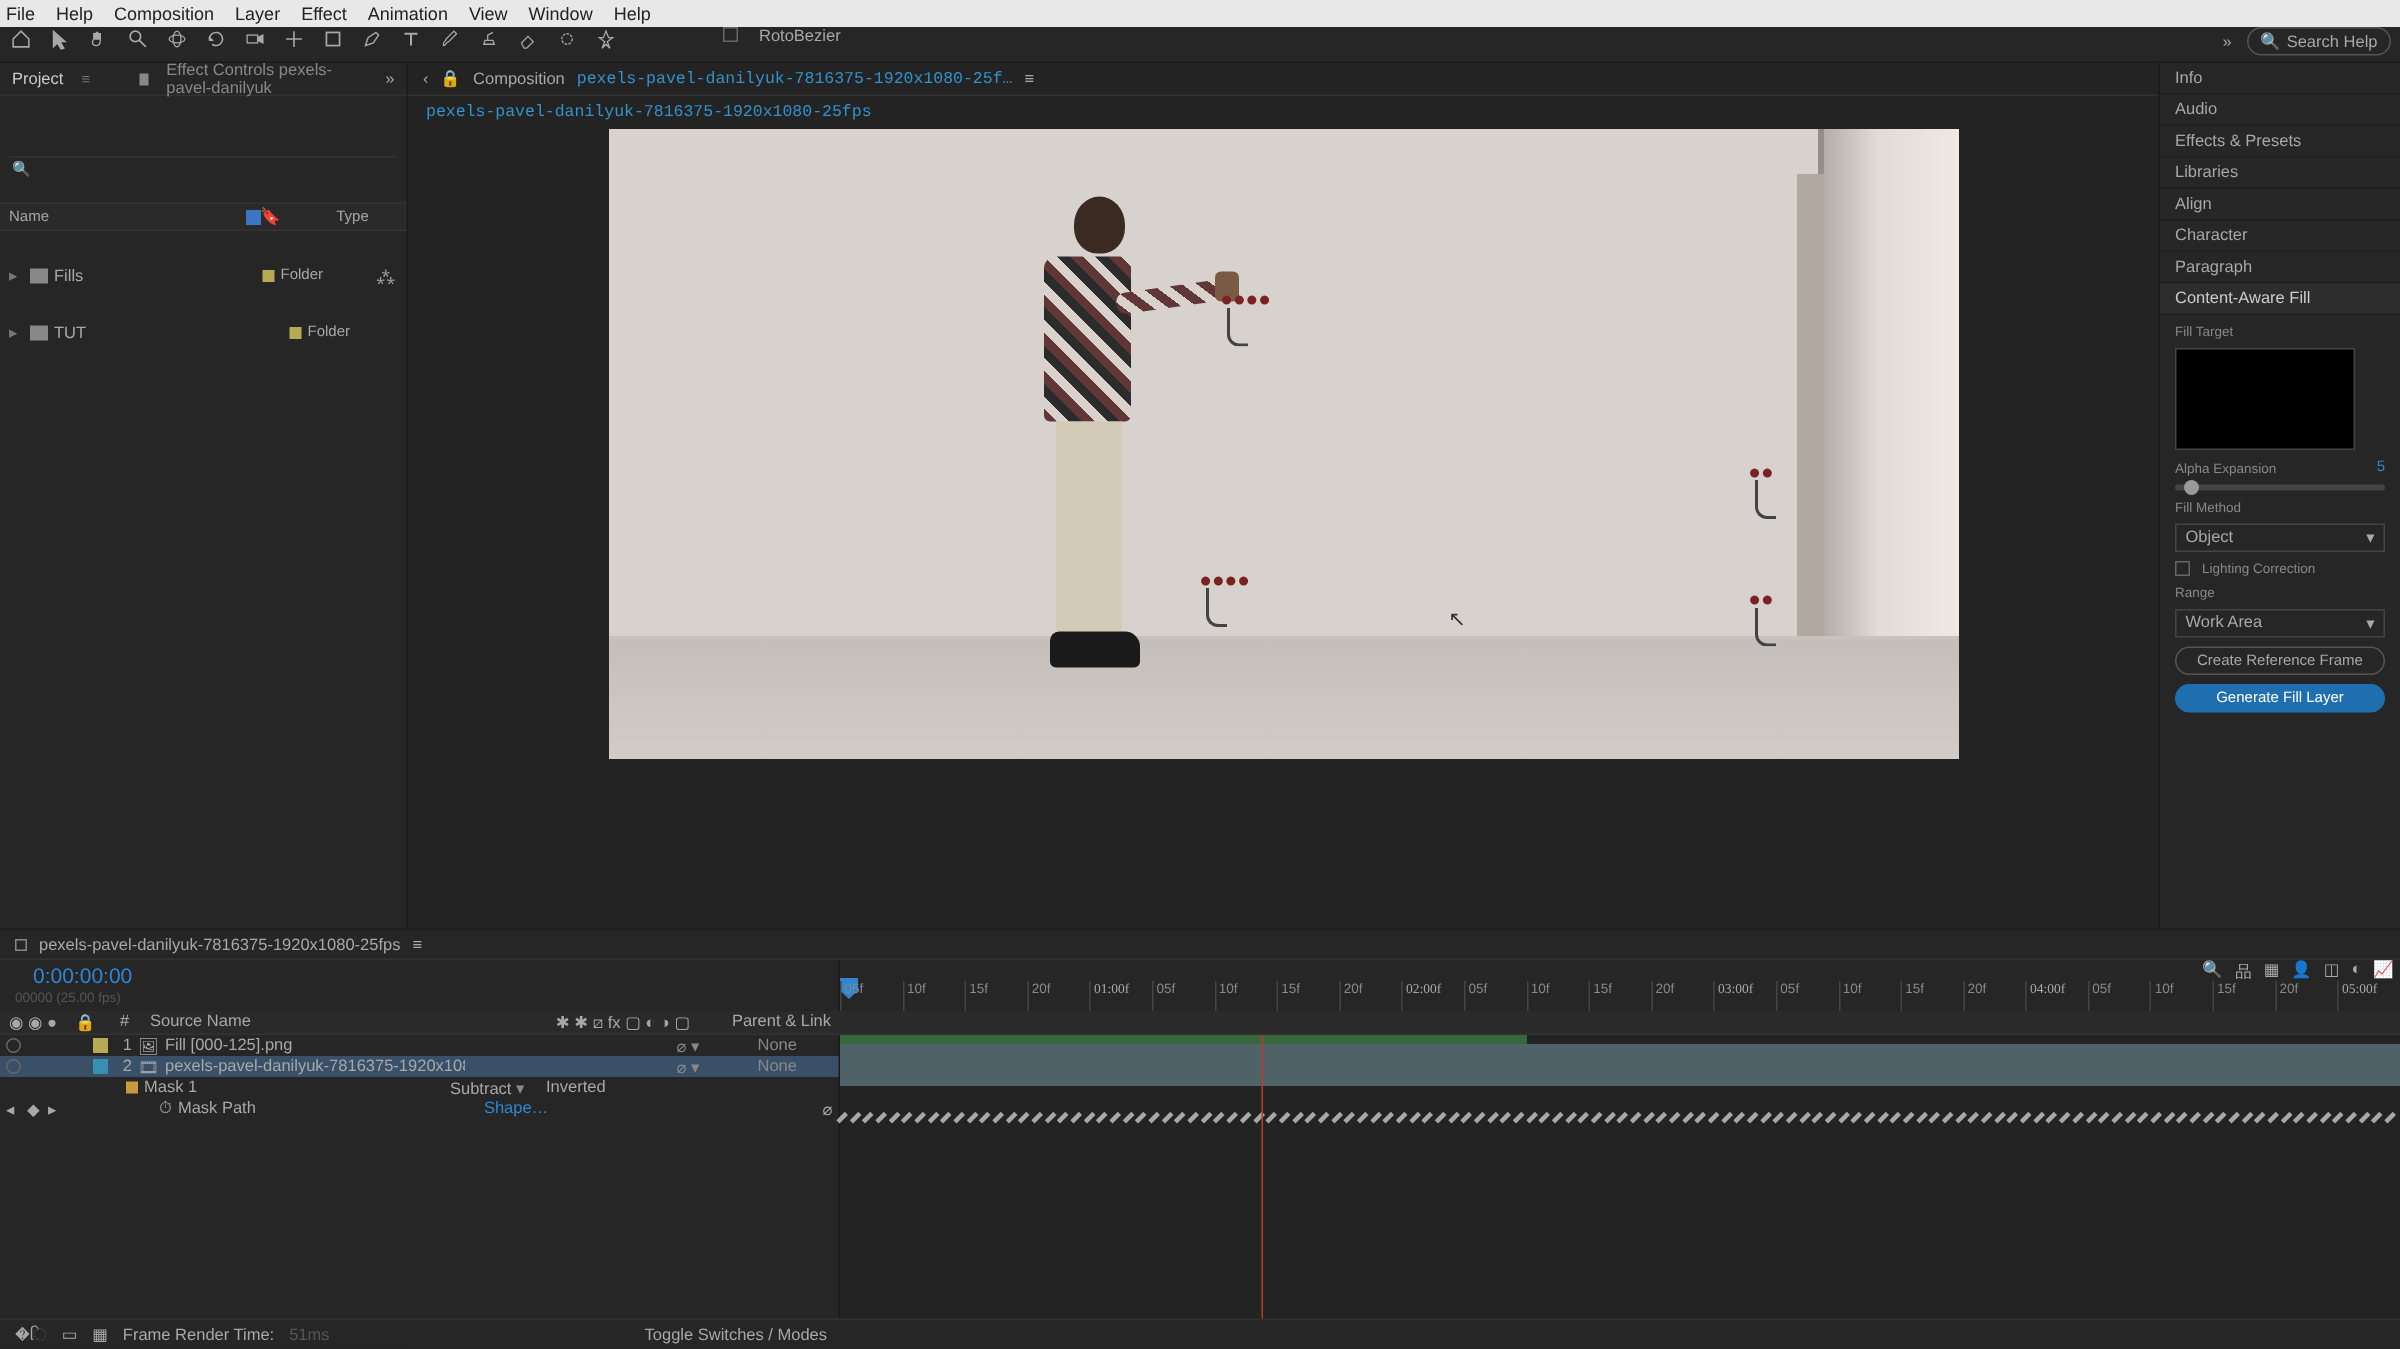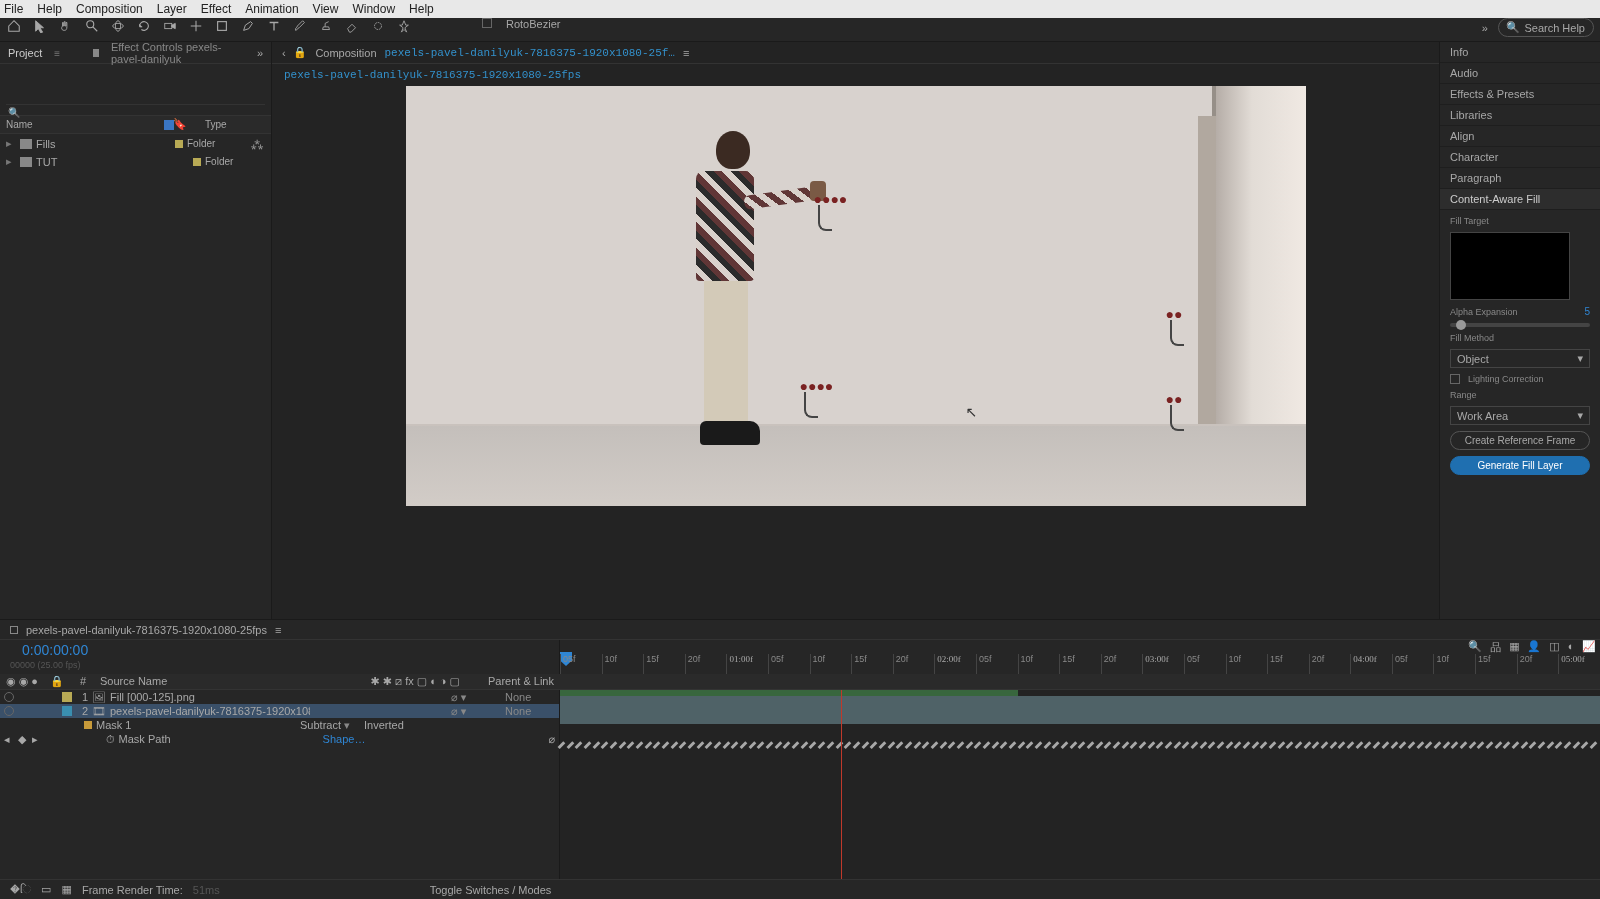--- a/index.html
+++ b/index.html
@@ -19,26 +19,26 @@
 
 
 .main { position:absolute; top:42px; left:0; right:0; bottom:0; display:flex; }
 
 
 .left-panel { width:272px; background:#262626; border-right:1px solid #1a1a1a; display:flex; flex-direction:column; }
 .panel-tabs { height:22px; display:flex; align-items:center; padding:0 8px; gap:12px; border-bottom:1px solid #333; }
 .panel-tabs .tab { font-size:11px; color:#888; }
 .panel-tabs .tab.active { color:#ccc; }
 .panel-tabs .close::after{content:"≡";color:#777;font-size:10px;}
-.project-body { flex:1; display:flex; flex-direction:column; }
+.project-body { flex:1; display:flex; flex-direction:column;gap:20px; }
 .proj-search { margin:40px 6px 6px 6px; border-top:1px solid #333; padding-top:4px; position:relative; }
 .proj-search::before { content:"🔍"; font-size:10px; position:absolute; left:2px; top:2px; }
 .proj-headers { display:flex; align-items:center; padding:2px 6px; border-top:1px solid #333; border-bottom:1px solid #333; background:#2a2a2a; }
 .proj-headers .cname { width:140px; font-size:10px; }
-.proj-headers .ctype { margin-left:auto; font-size:10px; width:60px; }
+.proj-headers .ctype { margin-left:auto; font-size:10px; width:60px;text-align:center; }
 .proj-row { display:flex; align-items:center; padding:2px 6px; gap:4px; }
 .proj-row .arrow { width:10px; color:#777; }
 .proj-row .icon { width:12px; height:10px; background:#888; }
 .proj-row .name { flex:1; font-size:11px; }
 .proj-row .tag { width:8px; height:8px; background:#b8aa55; }
 .proj-row .type { width:60px; font-size:10px; }
 .proj-row .used { width:14px; color:#999; }
 .left-footer { height:22px; border-top:1px solid #333; display:flex; align-items:center; padding:0 6px; gap:8px; }
 
 
@@ -66,21 +66,21 @@
 .comp-footer .dd { border:1px solid #444; padding:0 6px; font-size:10px; height:16px; display:flex; align-items:center; }
 .comp-footer .ico { width:14px; height:14px; }
 
 
 .right-panel { width:160px; background:#262626; display:flex; flex-direction:column; }
 .r-header { padding:4px 10px; font-size:11px; border-bottom:1px solid #1e1e1e; cursor:pointer; }
 .r-header.active { background:#2d2d2d; color:#ccc; }
 .caf-body { padding:6px 10px; display:flex; flex-direction:column; gap:6px; }
 .caf-label { font-size:9px; color:#888; }
 .caf-preview { width:120px; height:68px; background:#000; border:1px solid #444; }
-.caf-select { border:1px solid #444; padding:2px 6px; font-size:10px; display:flex; justify-content:space-between;align-items:center; }
+.caf-select { border:1px solid #444; padding:2px 6px; font-size:10px; display:flex; justify-content:space-between; }
 .caf-btn { border:1px solid #555; border-radius:12px; text-align:center; padding:3px 4px; font-size:10px; cursor:pointer; }
 .caf-btn.primary { background:#1f6fb0; border-color:#1f6fb0; color:#fff; }
 .caf-row { display:flex; align-items:center; gap:4px; }
 .caf-val { color:#2f86d4; margin-left:auto; font-size:10px; }
 
 
 .timeline { position:absolute; left:0; right:0; bottom:0; height:280px; background:#262626; border-top:1px solid #1a1a1a; display:flex; flex-direction:column; }
 .tl-tabs { height:20px; display:flex; align-items:center; padding:0 10px; gap:8px; border-bottom:1px solid #333; }
 .tl-tabs .dot{width:8px;height:8px;border:1px solid #888;}
 .tl-head { display:flex; height:34px; }

